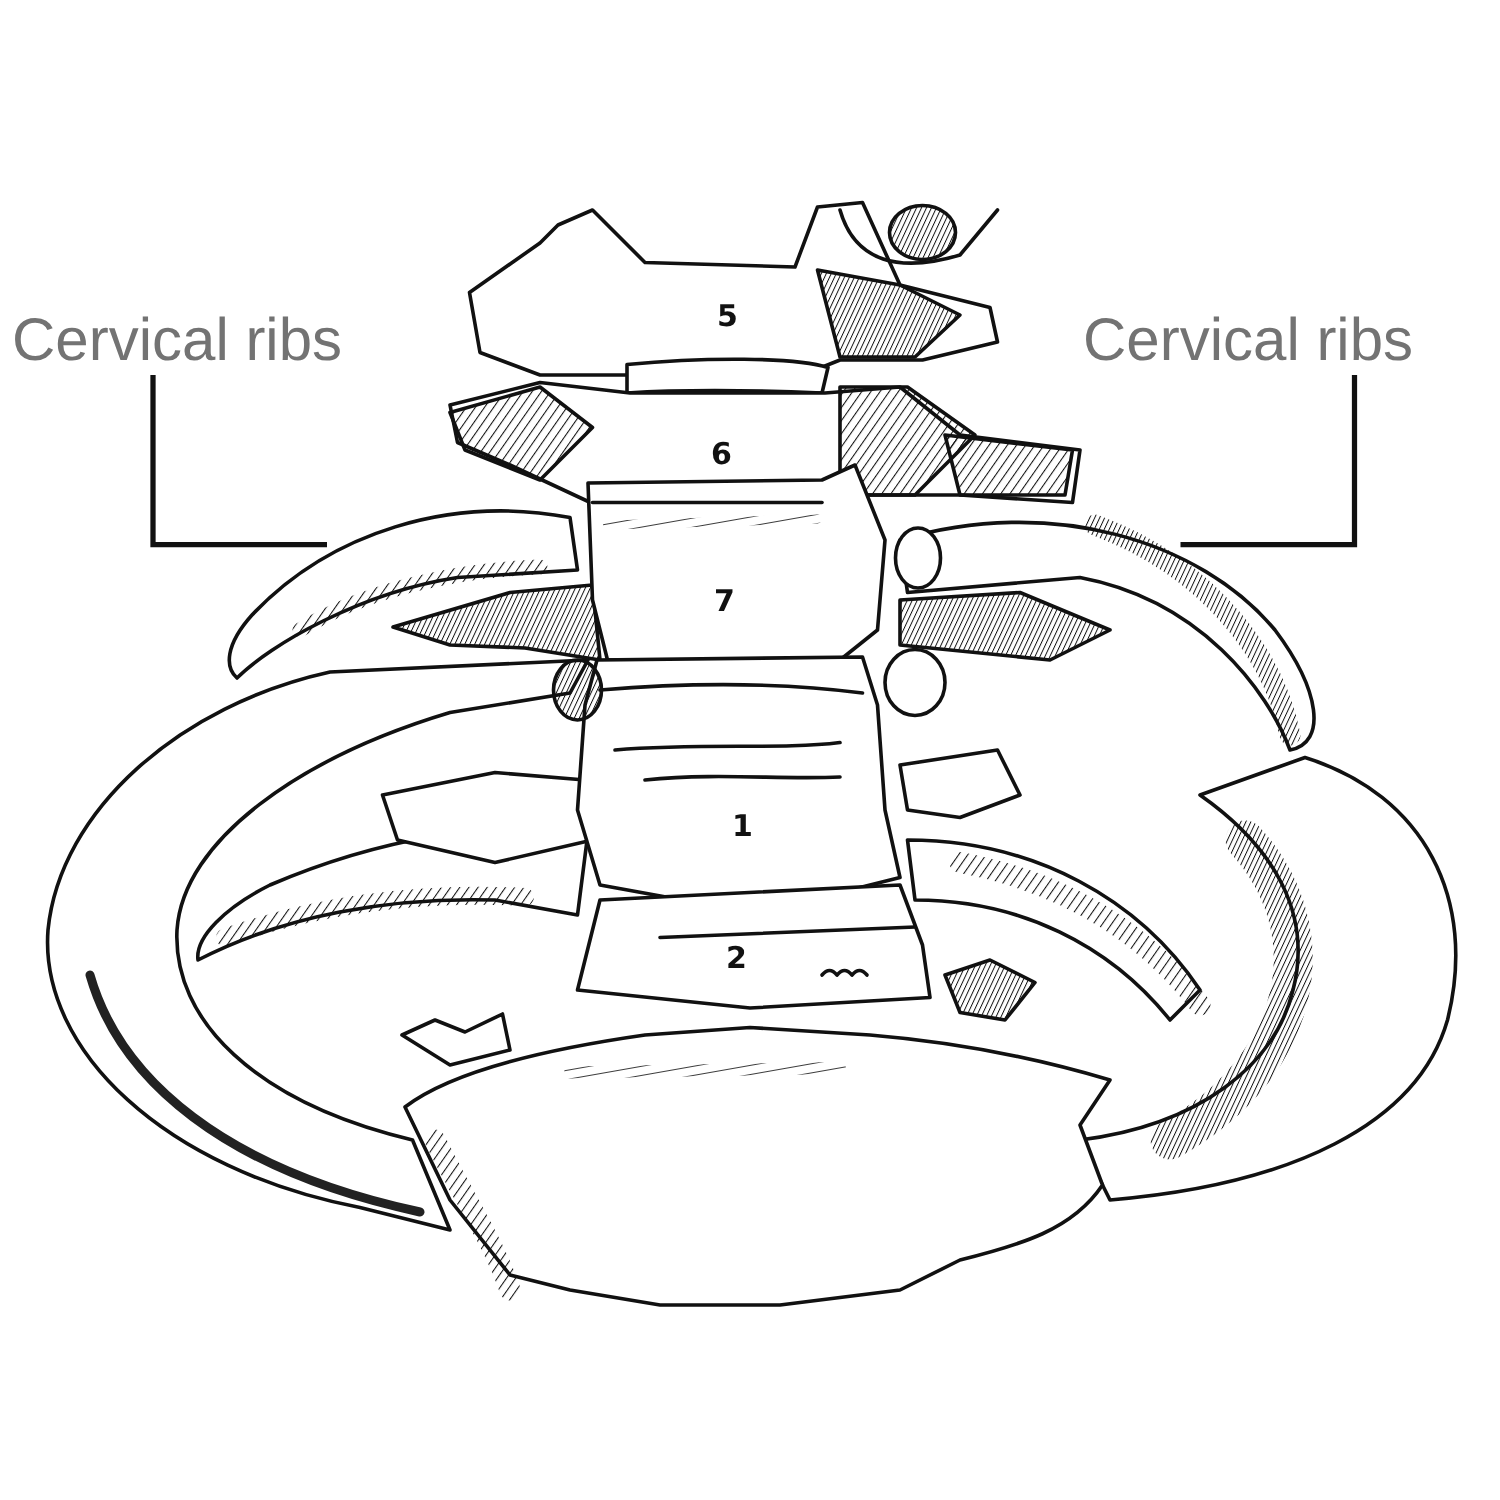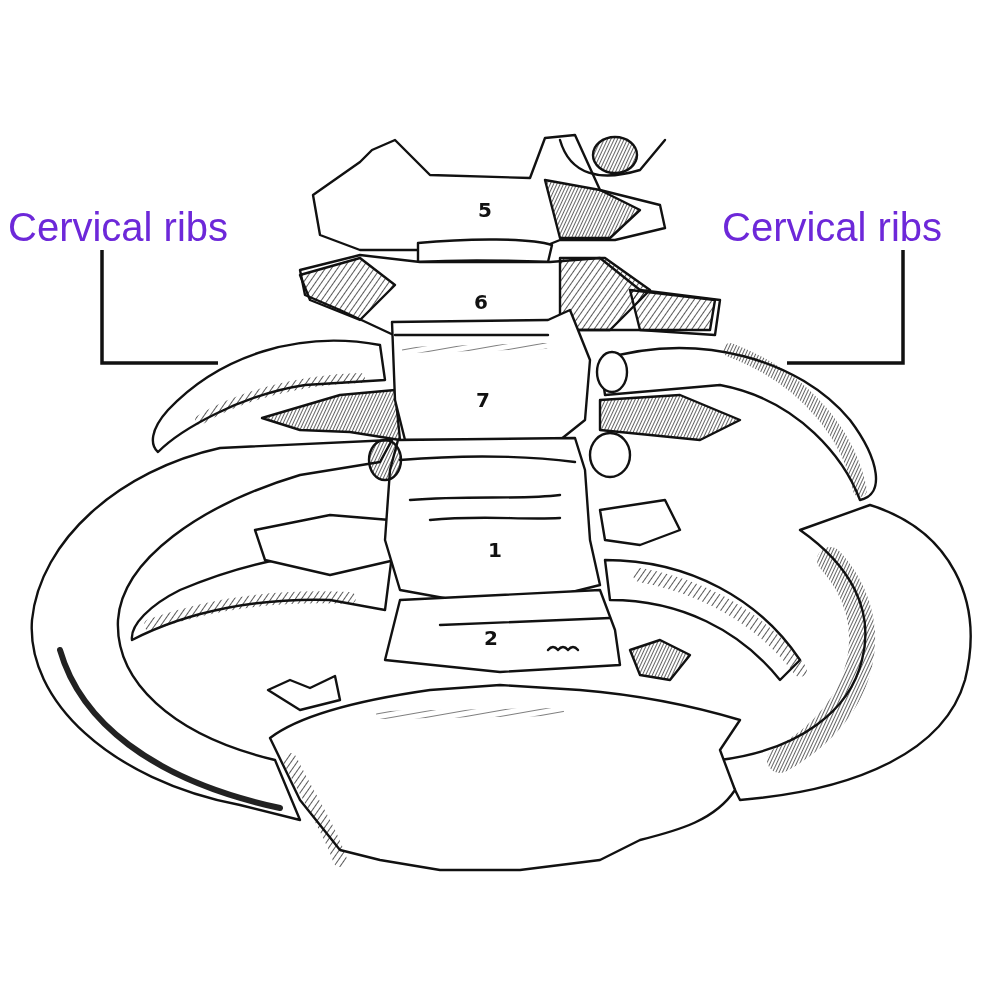--- a/index.html
+++ b/index.html
@@ -1,20 +1,20 @@
 <!DOCTYPE html>
 <html><head>
 <meta charset="utf-8">
 <style>
   html, body { margin: 0; padding: 0; background: #ffffff; }
   body { width: 1000px; height: 1000px; position: relative; overflow: hidden;
          font-family: "Liberation Sans", sans-serif; color: #111111; }
   .figure { position: absolute; left: 0; top: 0; width: 1000px; height: 1000px; }
   .label { position: absolute; font-family: "Liberation Sans", sans-serif;
-           font-size: 40px; line-height: 44px; color: #6d28d9; white-space: nowrap; }
+           font-size: 40px; line-height: 44px; color: #737373; white-space: nowrap; }
   .label-left { left: 8px; top: 205px; }
   .label-right { left: 722px; top: 205px; }
   .vnum { position: absolute; font-family: "DejaVu Sans", sans-serif; font-weight: bold;
           font-size: 20px; color: #111111; }
   svg { position: absolute; left: 0; top: 0; }
 </style>
 </head>
 <body>
 
 <div class="figure">

